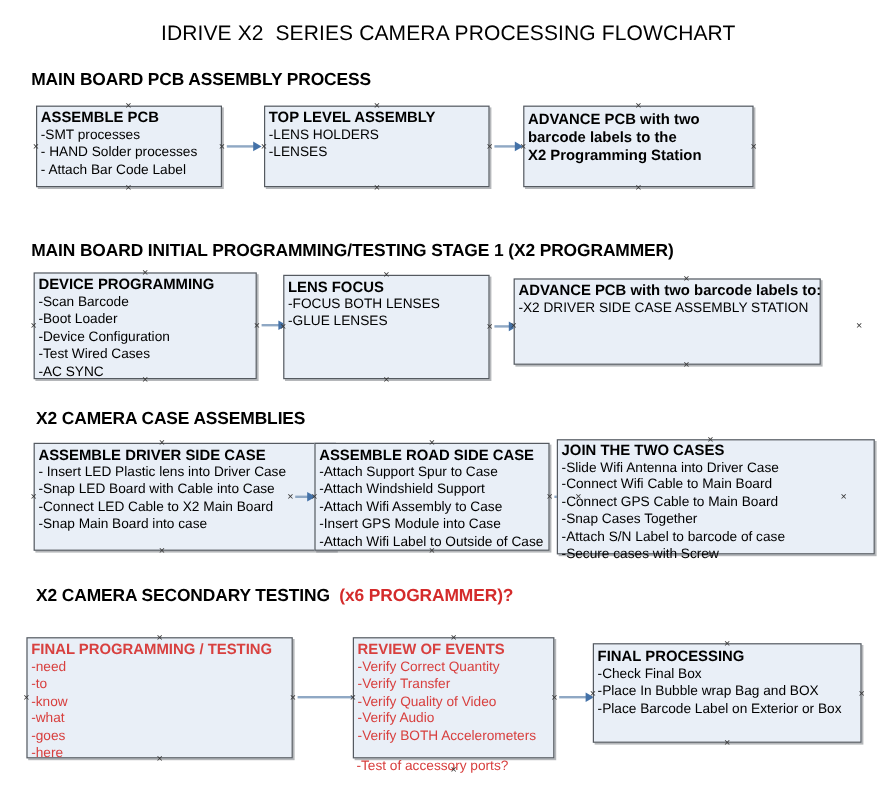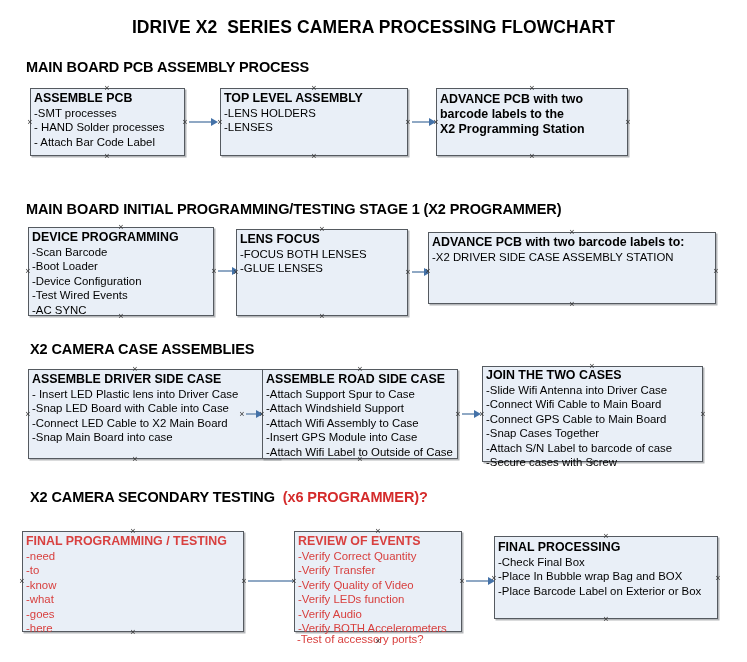--- a/index.html
+++ b/index.html
@@ -24,21 +24,21 @@
     height: 662px;
   }
 
   
   .doc-title {
     position: absolute;
     left: 0; top: 17px;
     width: 747px;
     text-align: center;
     font-size: 17.5px;
-    font-weight: bold;
+    font-weight: normal;
     letter-spacing: 0.1px;
     white-space: pre;
   }
 
   
   .section-heading {
     position: absolute;
     font-size: 14.5px;
     font-weight: bold;
     white-space: pre;
@@ -168,21 +168,21 @@
   <div class="handle" style="left:628px; top:122px;"></div>
 
   <div class="section-heading" style="left:26px; top:201px;">MAIN BOARD INITIAL PROGRAMMING/TESTING STAGE 1 (X2 PROGRAMMER)</div>
 
   <div class="box" style="left:28px; top:227px; width:186px; height:89px;">
     <div class="box-inner" style="top:2px;">
       <div class="box-title">DEVICE PROGRAMMING</div>
       <div class="box-line">-Scan Barcode</div>
       <div class="box-line">-Boot Loader</div>
       <div class="box-line">-Device Configuration</div>
-      <div class="box-line">-Test Wired Events</div>
+      <div class="box-line">-Test Wired Cases</div>
       <div class="box-line">-AC SYNC</div>
     </div>
   </div>
   <div class="handle" style="left:121px; top:227px;"></div>
   <div class="handle" style="left:121px; top:316px;"></div>
   <div class="handle" style="left:28px;  top:271px;"></div>
   <div class="handle" style="left:214px; top:271px;"></div>
 
   <div class="connector" style="left:218px; top:270px; width:16px;"></div>
   <div class="arrowhead" style="left:232px; top:266.5px;"></div>
@@ -195,21 +195,21 @@
     </div>
   </div>
   <div class="handle" style="left:322px; top:229px;"></div>
   <div class="handle" style="left:322px; top:316px;"></div>
   <div class="handle" style="left:236px; top:272px;"></div>
   <div class="handle" style="left:408px; top:272px;"></div>
 
   <div class="connector" style="left:412px; top:271px; width:14px;"></div>
   <div class="arrowhead" style="left:424px; top:267.5px;"></div>
 
-  <div class="box" style="left:428px; top:232px; width:288px; height:72px;">
+  <div class="box" style="left:428px; top:232px; width:256px; height:72px;">
     <div class="box-inner" style="top:2px;">
       <div class="box-title">ADVANCE PCB with two barcode labels to:</div>
       <div class="box-line">-X2 DRIVER  SIDE  CASE  ASSEMBLY STATION</div>
     </div>
   </div>
   <div class="handle" style="left:572px; top:232px;"></div>
   <div class="handle" style="left:572px; top:304px;"></div>
   <div class="handle" style="left:428px; top:271px;"></div>
   <div class="handle" style="left:716px; top:271px;"></div>
 
@@ -243,21 +243,21 @@
     </div>
   </div>
   <div class="handle" style="left:360px; top:369px;"></div>
   <div class="handle" style="left:360px; top:459px;"></div>
   <div class="handle" style="left:262px; top:414px;"></div>
   <div class="handle" style="left:458px; top:414px;"></div>
 
   <div class="connector" style="left:462px; top:413px; width:14px;"></div>
   <div class="arrowhead" style="left:474px; top:409.5px;"></div>
 
-  <div class="box" style="left:482px; top:366px; width:221px; height:96px;">
+  <div class="box" style="left:464px; top:366px; width:265px; height:96px;">
     <div class="box-inner" style="top:1px;">
       <div class="box-title">JOIN THE TWO CASES</div>
       <div class="box-line">-Slide Wifi Antenna into Driver Case</div>
       <div class="box-line">-Connect Wifi Cable to Main Board</div>
       <div class="box-line">-Connect GPS Cable to Main Board</div>
       <div class="box-line">-Snap Cases Together</div>
       <div class="box-line">-Attach S/N Label to barcode of case</div>
       <div class="box-line">-Secure cases with Screw</div>
     </div>
   </div>
@@ -285,21 +285,20 @@
   <div class="handle" style="left:244px; top:581px;"></div>
 
   <div class="connector" style="left:248px; top:580px; width:46px;"></div>
 
   <div class="box red" style="left:294px; top:531px; width:168px; height:101px;">
     <div class="box-inner" style="top:2px;">
       <div class="box-title">REVIEW OF EVENTS</div>
       <div class="box-line">-Verify Correct Quantity</div>
       <div class="box-line">-Verify Transfer</div>
       <div class="box-line">-Verify Quality of Video</div>
-      <div class="box-line">-Verify LEDs function</div>
       <div class="box-line">-Verify Audio</div>
       <div class="box-line">-Verify BOTH Accelerometers</div>
     </div>
   </div>
   <div class="overflow-line" style="left:297px; top:632px;">-Test of accessory ports?</div>
   <div class="handle" style="left:378px; top:531px;"></div>
   <div class="handle" style="left:378px; top:641px;"></div>
   <div class="handle" style="left:294px; top:581px;"></div>
   <div class="handle" style="left:462px; top:581px;"></div>
 

